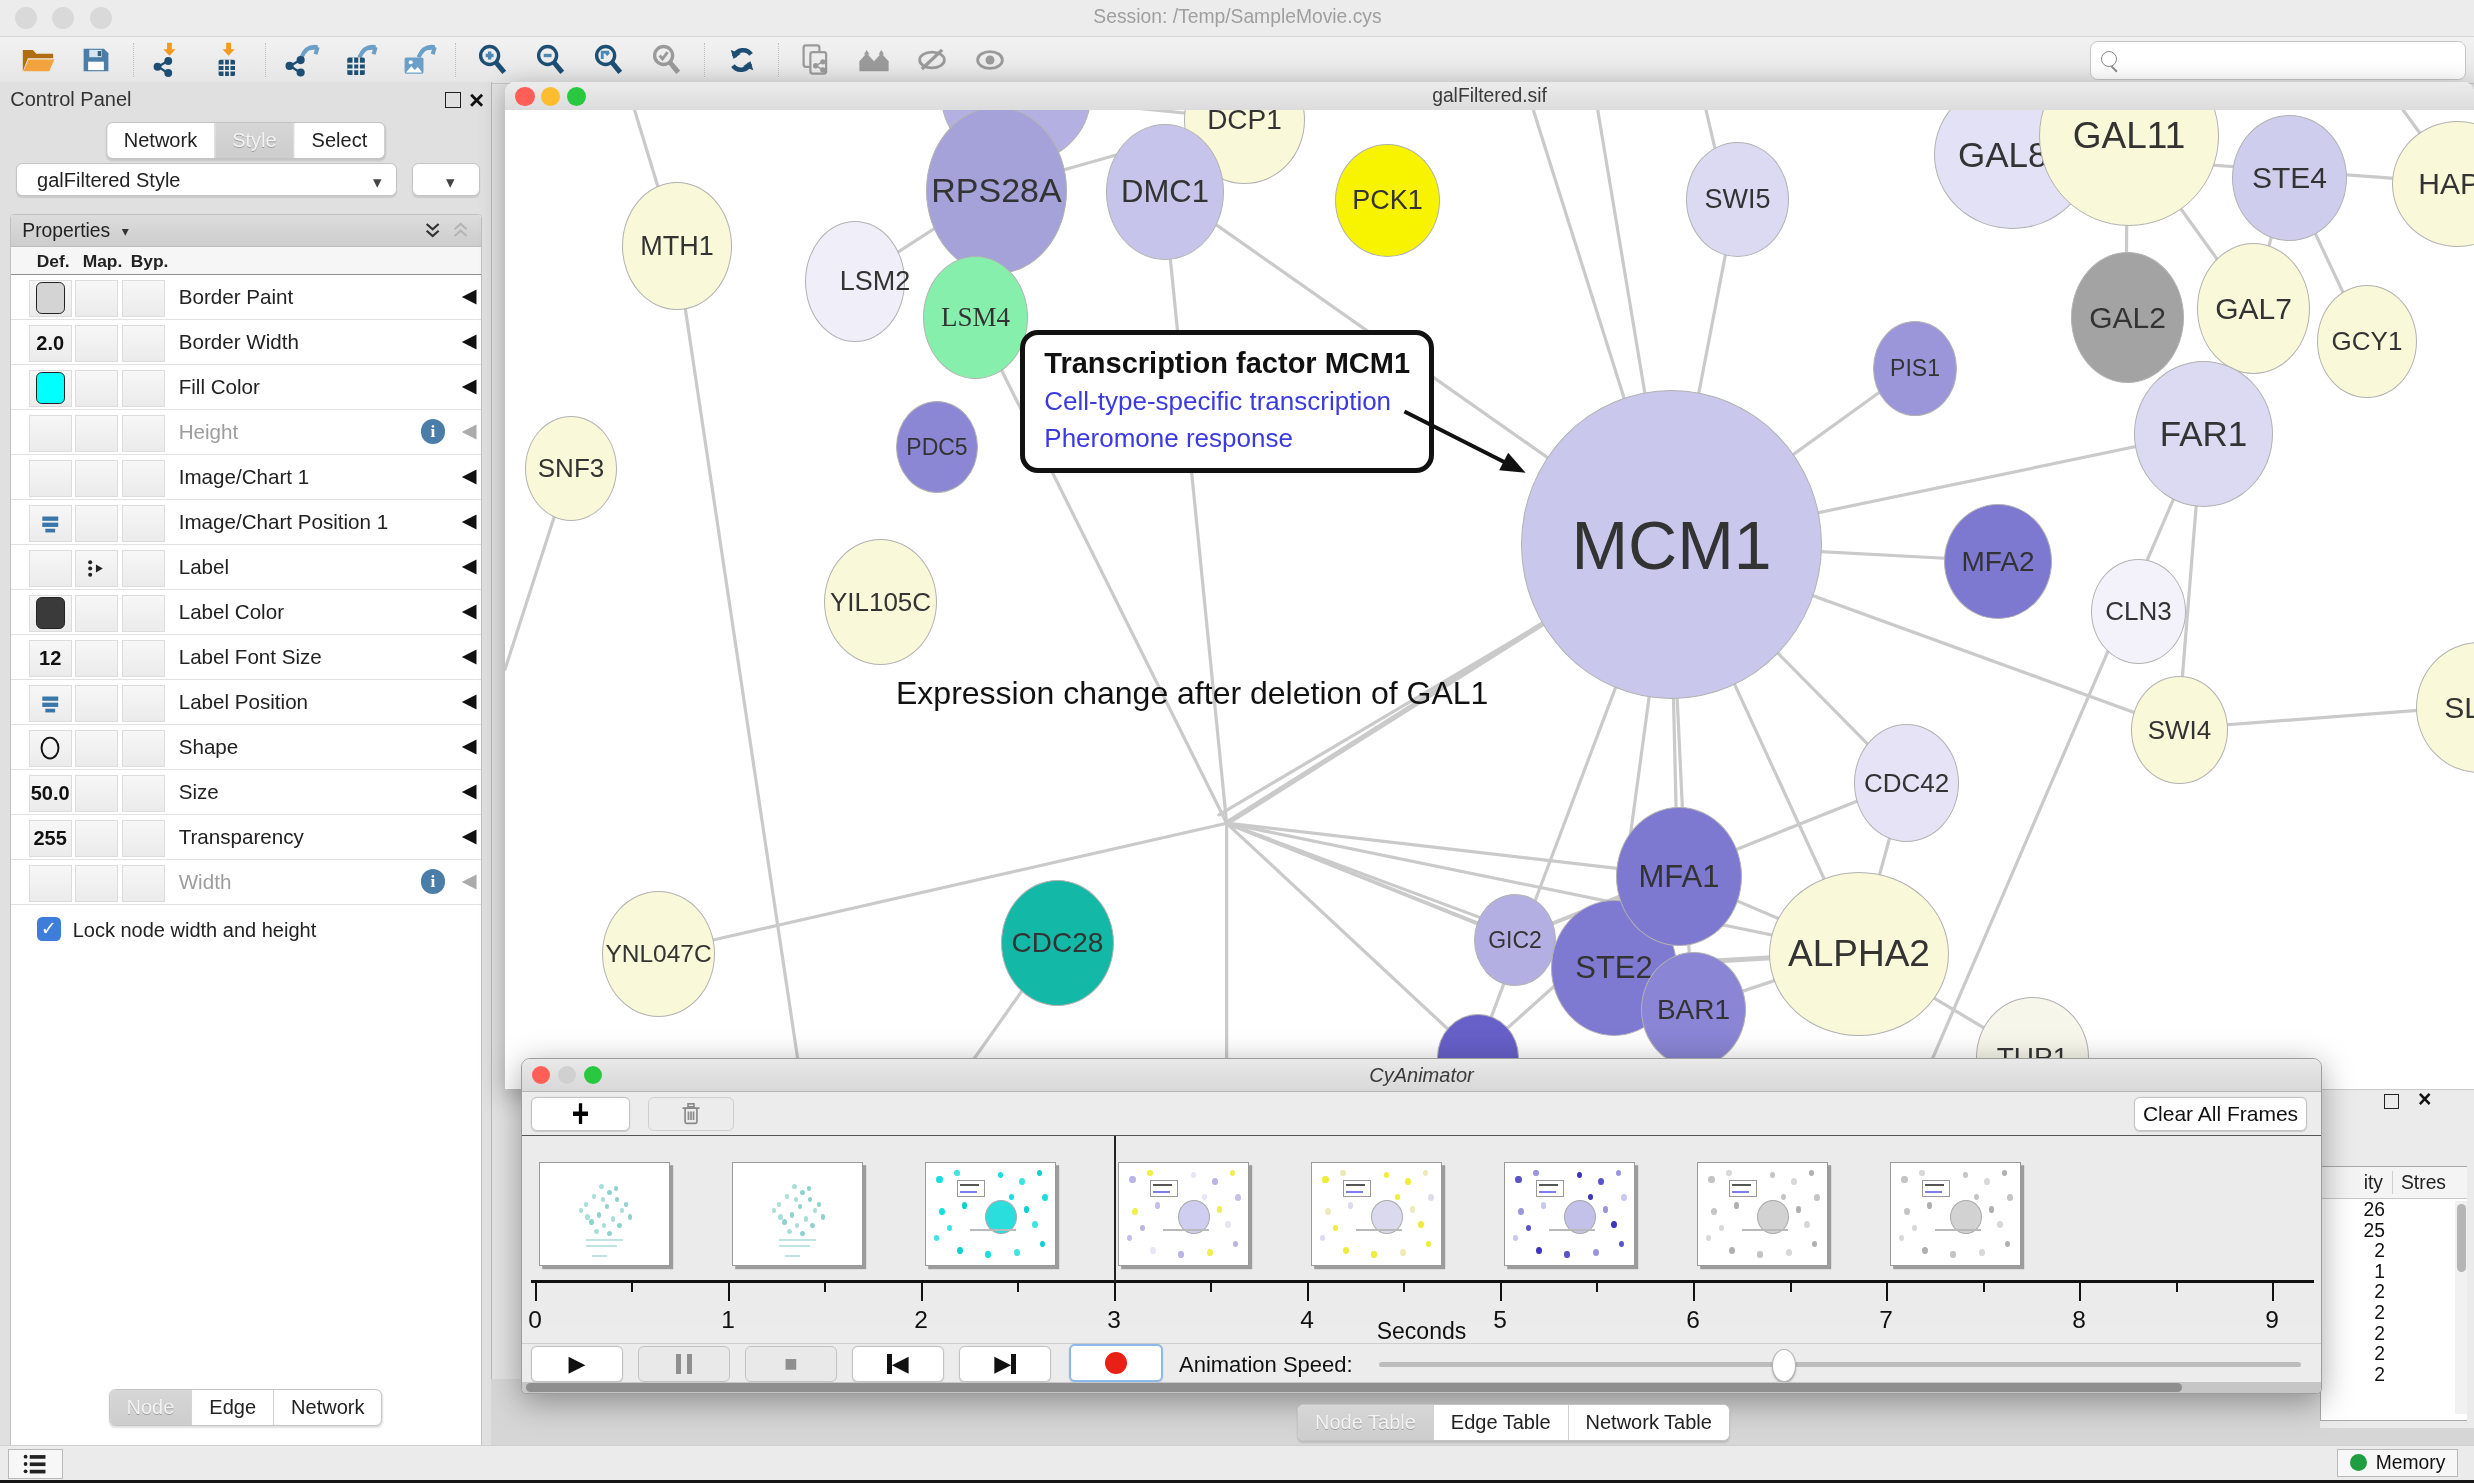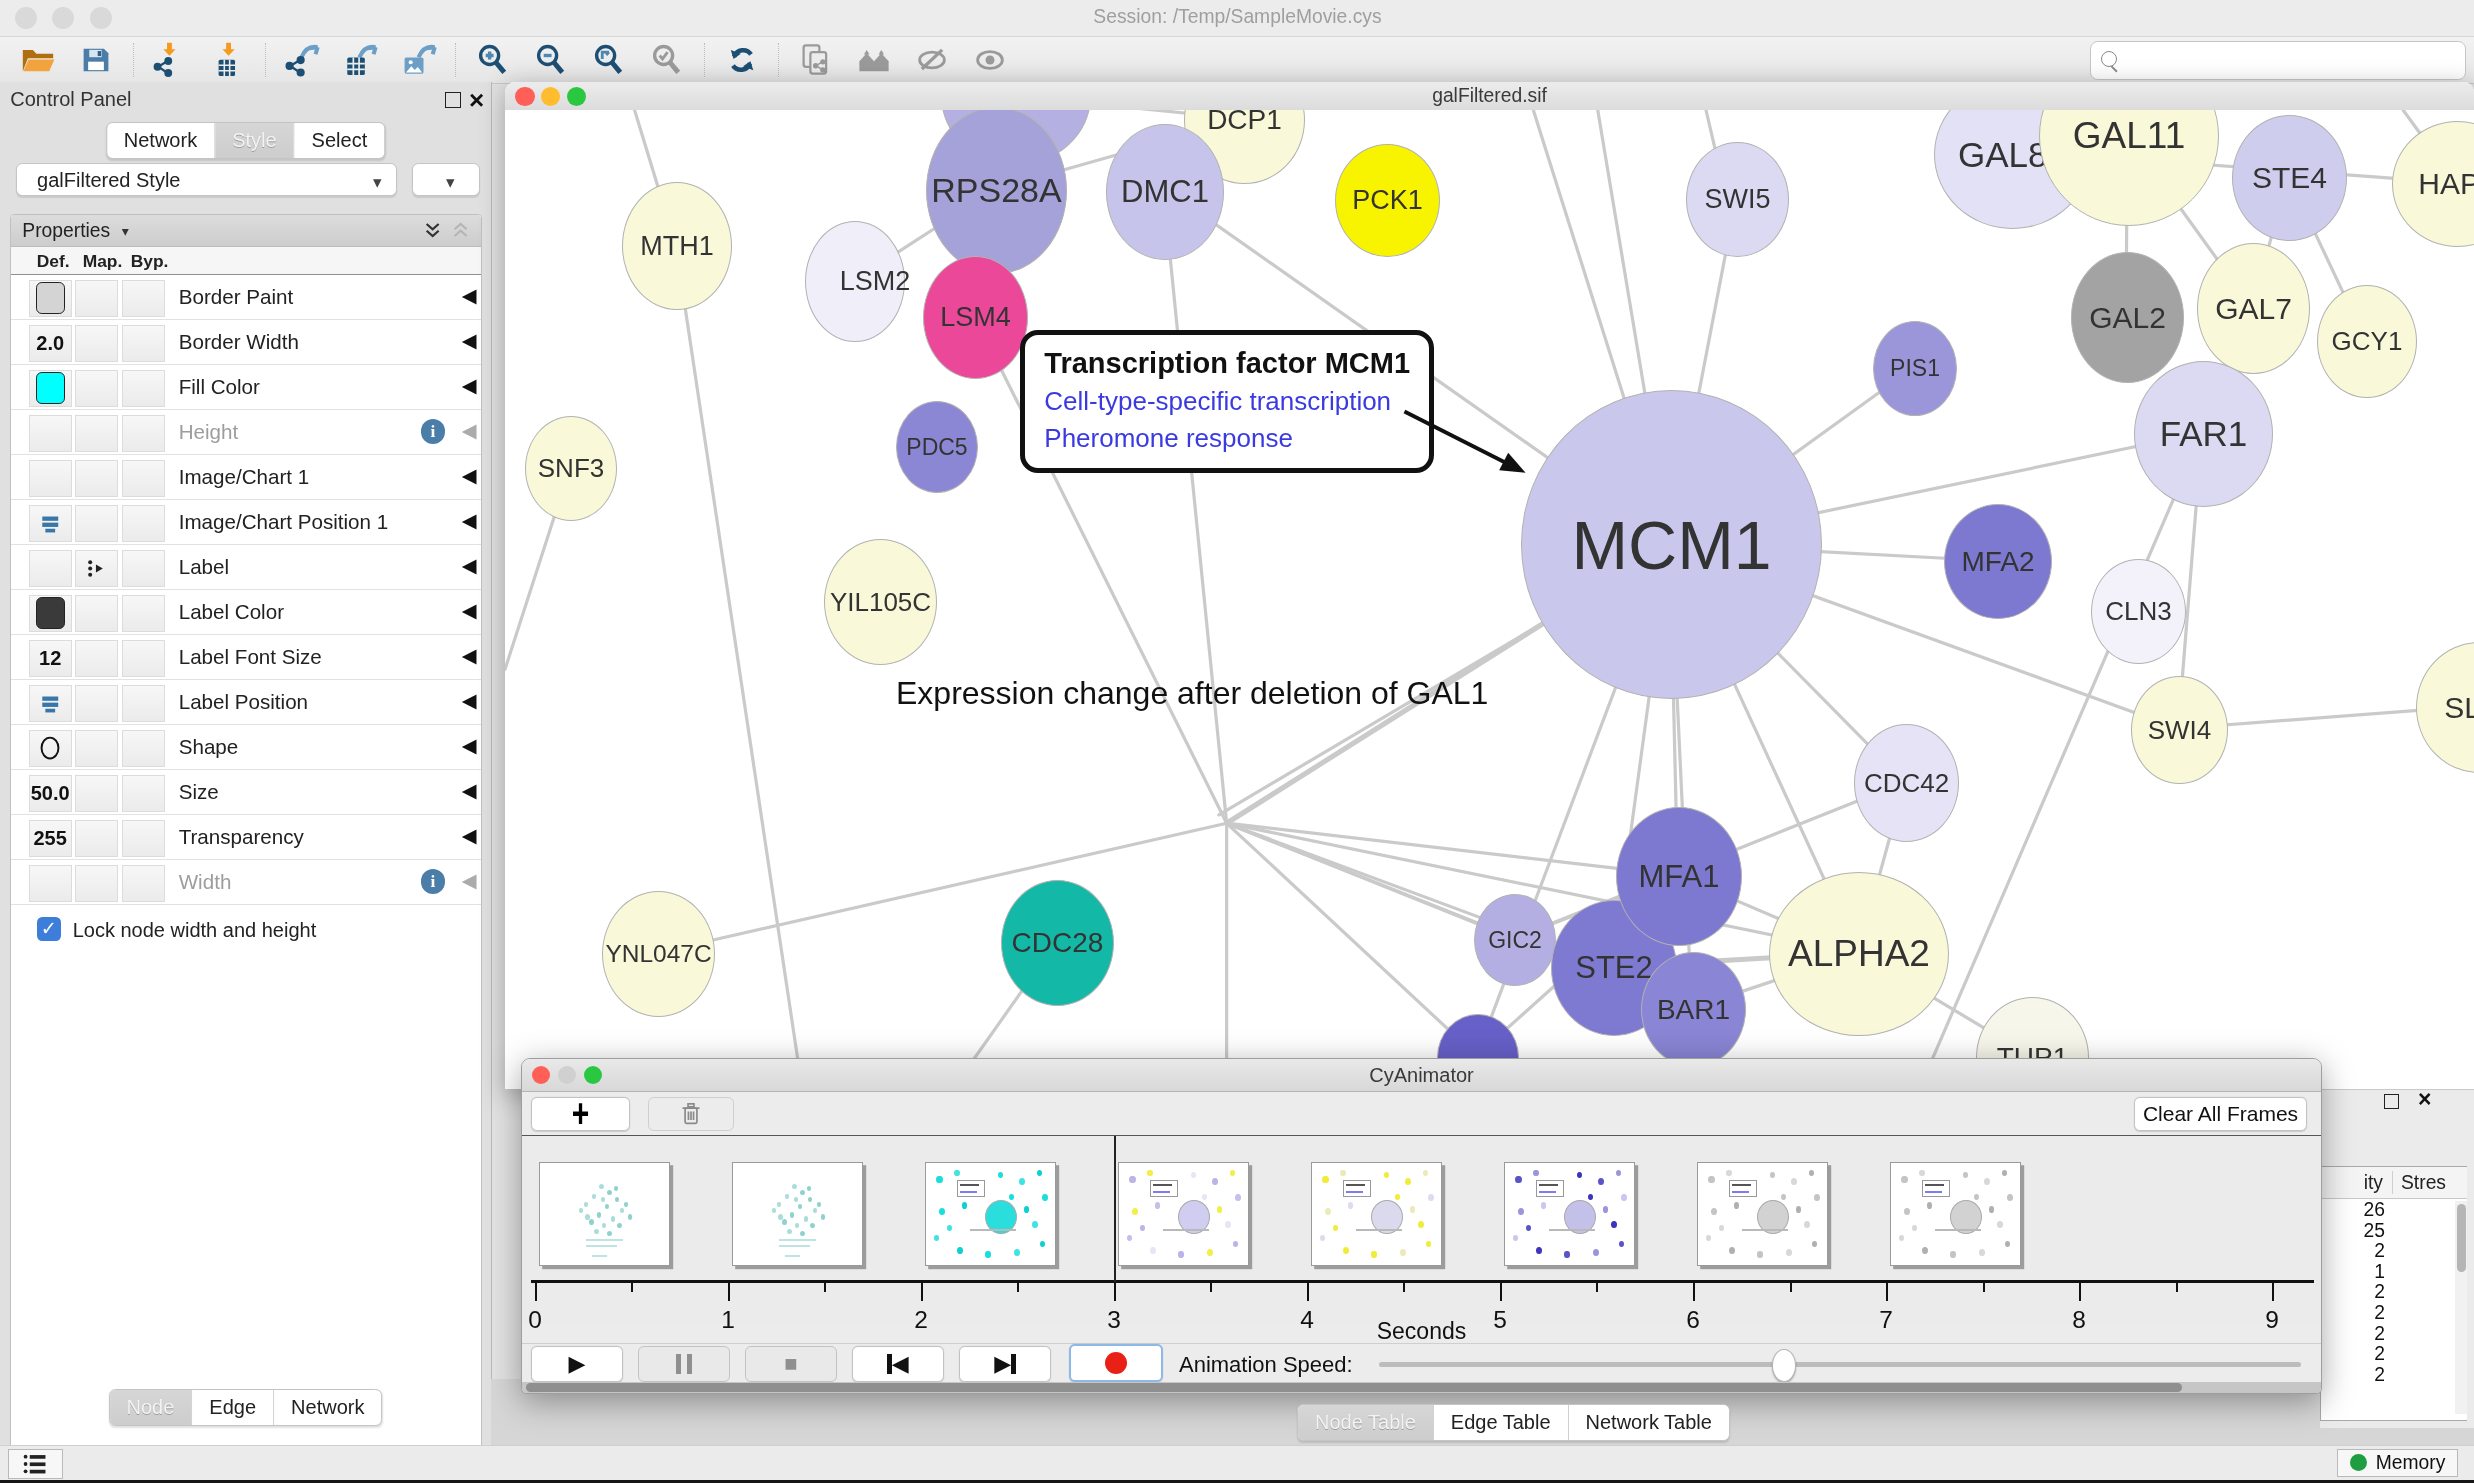--- a/index.html
+++ b/index.html
@@ -80,21 +80,21 @@
   .sp-head .c2{position:absolute;left:80px;top:5.2px;font-size:19.3px;color:#222;}
   .sp-head .cd{position:absolute;left:71px;top:3.9px;width:1.3px;height:23px;background:#cfcfcf;}
   .sp-row{position:relative;height:20.6px;}
   .sp-row span{position:absolute;right:82px;top:0;font-size:19.3px;color:#111;}
   .sp-scroll{position:absolute;right:0px;top:34px;width:11.6px;height:213px;background:#f1f1f1;}
   .sp-thumb{position:absolute;left:1.3px;top:2.6px;width:9px;height:68px;background:#b5b5b5;border-radius:5.2px;}
 
   
   .animator{position:absolute;left:521px;top:1058px;width:1799px;height:334px;background:#ececec;border:0.6px solid #9e9e9e;
     border-radius:9px 9px 5.2px 5.2px;box-shadow:0 7.7px 32px rgba(0,0,0,.35);z-index:3;overflow:hidden;}
-  .an-titlebar{position:absolute;left:0;top:0;width:100%;height:32px;background:linear-gradient(#e9e9e9,#d8d8d8);border-bottom:0.6px solid #b5b5b5;}
+  .an-titlebar{position:absolute;left:0;top:0;width:100%;height:32px;background:linear-gradient(#e9e9e9,#d8d8d8);border-bottom:0.6px solid #b5b5b5;font-style:italic;}
   .an-title{position:absolute;left:0;right:0;top:4.5px;text-align:center;font-size:20px;color:#3a3a3a;}
   .an-toolbar{position:absolute;left:0;top:33px;width:100%;height:43px;background:#ececec;border-bottom:1.9px solid #555;}
   .abtn{position:absolute;top:5.2px;height:32px;background:#fff;border:0.6px solid #c2c2c2;border-radius:5.8px;box-shadow:0 0.6px 1.3px rgba(0,0,0,.15);
     display:flex;align-items:center;justify-content:center;}
   .abtn.gray{background:#ececec;box-shadow:none;border-color:#cfcfcf;}
   .an-frames{position:absolute;left:0;top:77px;width:100%;height:187px;background:#ebebeb;}
   .playhead{position:absolute;top:0;width:1.9px;height:146px;background:#222;}
   .thumb{position:absolute;top:26.4px;width:129px;height:102px;background:#fff;border:1.3px solid #9a9a9a;box-shadow:3.2px 3.2px 0 rgba(130,130,130,.75);overflow:hidden;}
   .dot{position:absolute;border-radius:50%;}
   .axis{position:absolute;left:9px;width:1783px;top:144px;height:3.2px;background:#111;}
@@ -587,21 +587,21 @@
           </div>
           <div class="node" style="left: 830px; top: 34px; width: 103px; height: 111px; background: rgb(248, 244, 0);">
             <span style="font-size: 27px;">PCK1</span>
           </div>
           <div class="node" style="left: 117px; top: 72px; width: 108px; height: 126px; background: rgb(249, 248, 216);">
             <span style="font-size: 27px; text-align: center;">MTH1</span>
           </div>
           <div class="node" style="left: 300px; top: 111px; width: 98px; height: 119px; background: rgb(239, 238, 249);">
             <span style="font-size: 27px; margin-left: 40px;">LSM2</span>
           </div>
-          <div class="node" style="left: 418px; top: 146px; width: 103px; height: 121px; background: #ec4899;">
+          <div class="node" style="left: 418px; top: 146px; width: 103px; height: 121px; background: #86efac; font-family: Liberation Serif, serif;">
             <span style="font-size: 27px;">LSM4</span>
           </div>
           <div class="node" style="left: 20px; top: 306px; width: 90px; height: 103px; background: rgb(249, 248, 216);">
             <span style="font-size: 26px;">SNF3</span>
           </div>
           <div class="node" style="left: 391px; top: 291px; width: 80px; height: 90px; background: rgb(140, 135, 212);">
             <span style="font-size: 23px;">PDC5</span>
           </div>
           <div class="node" style="left: 319px; top: 429px; width: 111px; height: 124px; background: rgb(249, 248, 216);">
             <span style="font-size: 26px;">YIL105C</span>

